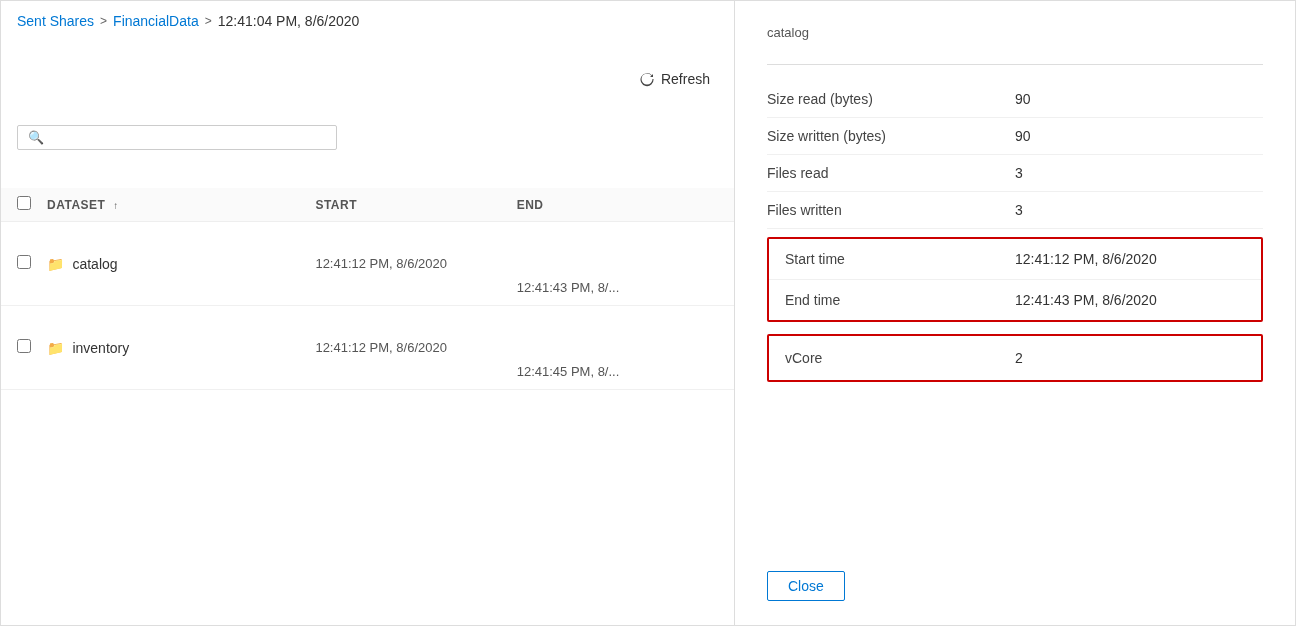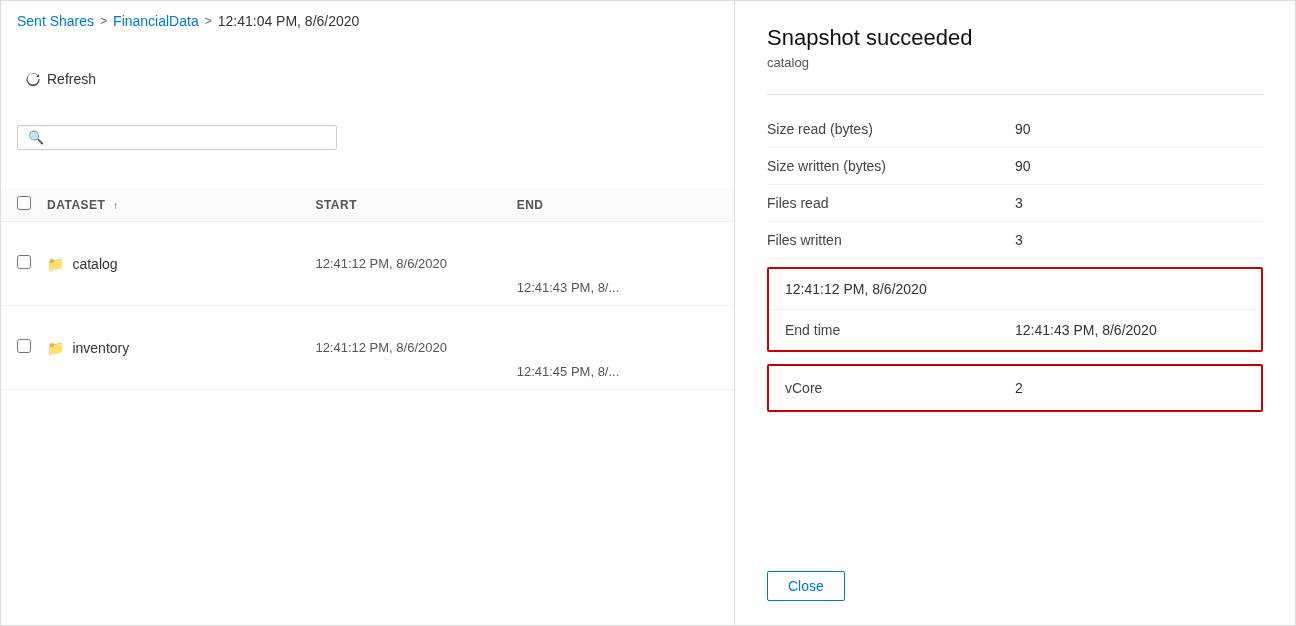--- a/index.html
+++ b/index.html
@@ -52,20 +52,21 @@
     }
     .breadcrumb-current {
       color: #333;
     }
 
     
     .toolbar {
       display: flex;
       align-items: center;
       padding: 4px 16px 8px 16px;
+      justify-content: flex-end;
     }
     .refresh-btn {
       display: flex;
       align-items: center;
       gap: 6px;
       background: none;
       border: none;
       cursor: pointer;
       color: #333;
       font-size: 14px;
@@ -330,21 +331,20 @@
           <span class="folder-icon">📁</span>
           <span>inventory</span>
         </div>
         <div class="row-start">12:41:12 PM, 8/6/2020</div>
         <div class="row-end">12:41:45 PM, 8/...</div>
       </div>
     </div>
   </div>
 
   <div class="right-panel">
-    <h2 class="panel-title">Snapshot succeeded</h2>
     <p class="panel-subtitle">catalog</p>
     <hr class="panel-divider">
 
     <div class="info-row">
       <span class="info-label">Size read (bytes)</span>
       <span class="info-value">90</span>
     </div>
     <div class="info-row">
       <span class="info-label">Size written (bytes)</span>
       <span class="info-value">90</span>
@@ -353,20 +353,21 @@
       <span class="info-label">Files read</span>
       <span class="info-value">3</span>
     </div>
     <div class="info-row">
       <span class="info-label">Files written</span>
       <span class="info-value">3</span>
     </div>
 
     <div class="highlight-section" style="margin-top: 8px;">
       <div class="highlight-row">
+        <span class="info-label">Start time</span>
         <span class="info-value">12:41:12 PM, 8/6/2020</span>
       </div>
       <div class="highlight-row">
         <span class="info-label">End time</span>
         <span class="info-value">12:41:43 PM, 8/6/2020</span>
       </div>
     </div>
 
     <div class="vcore-section">
       <div class="vcore-row">

